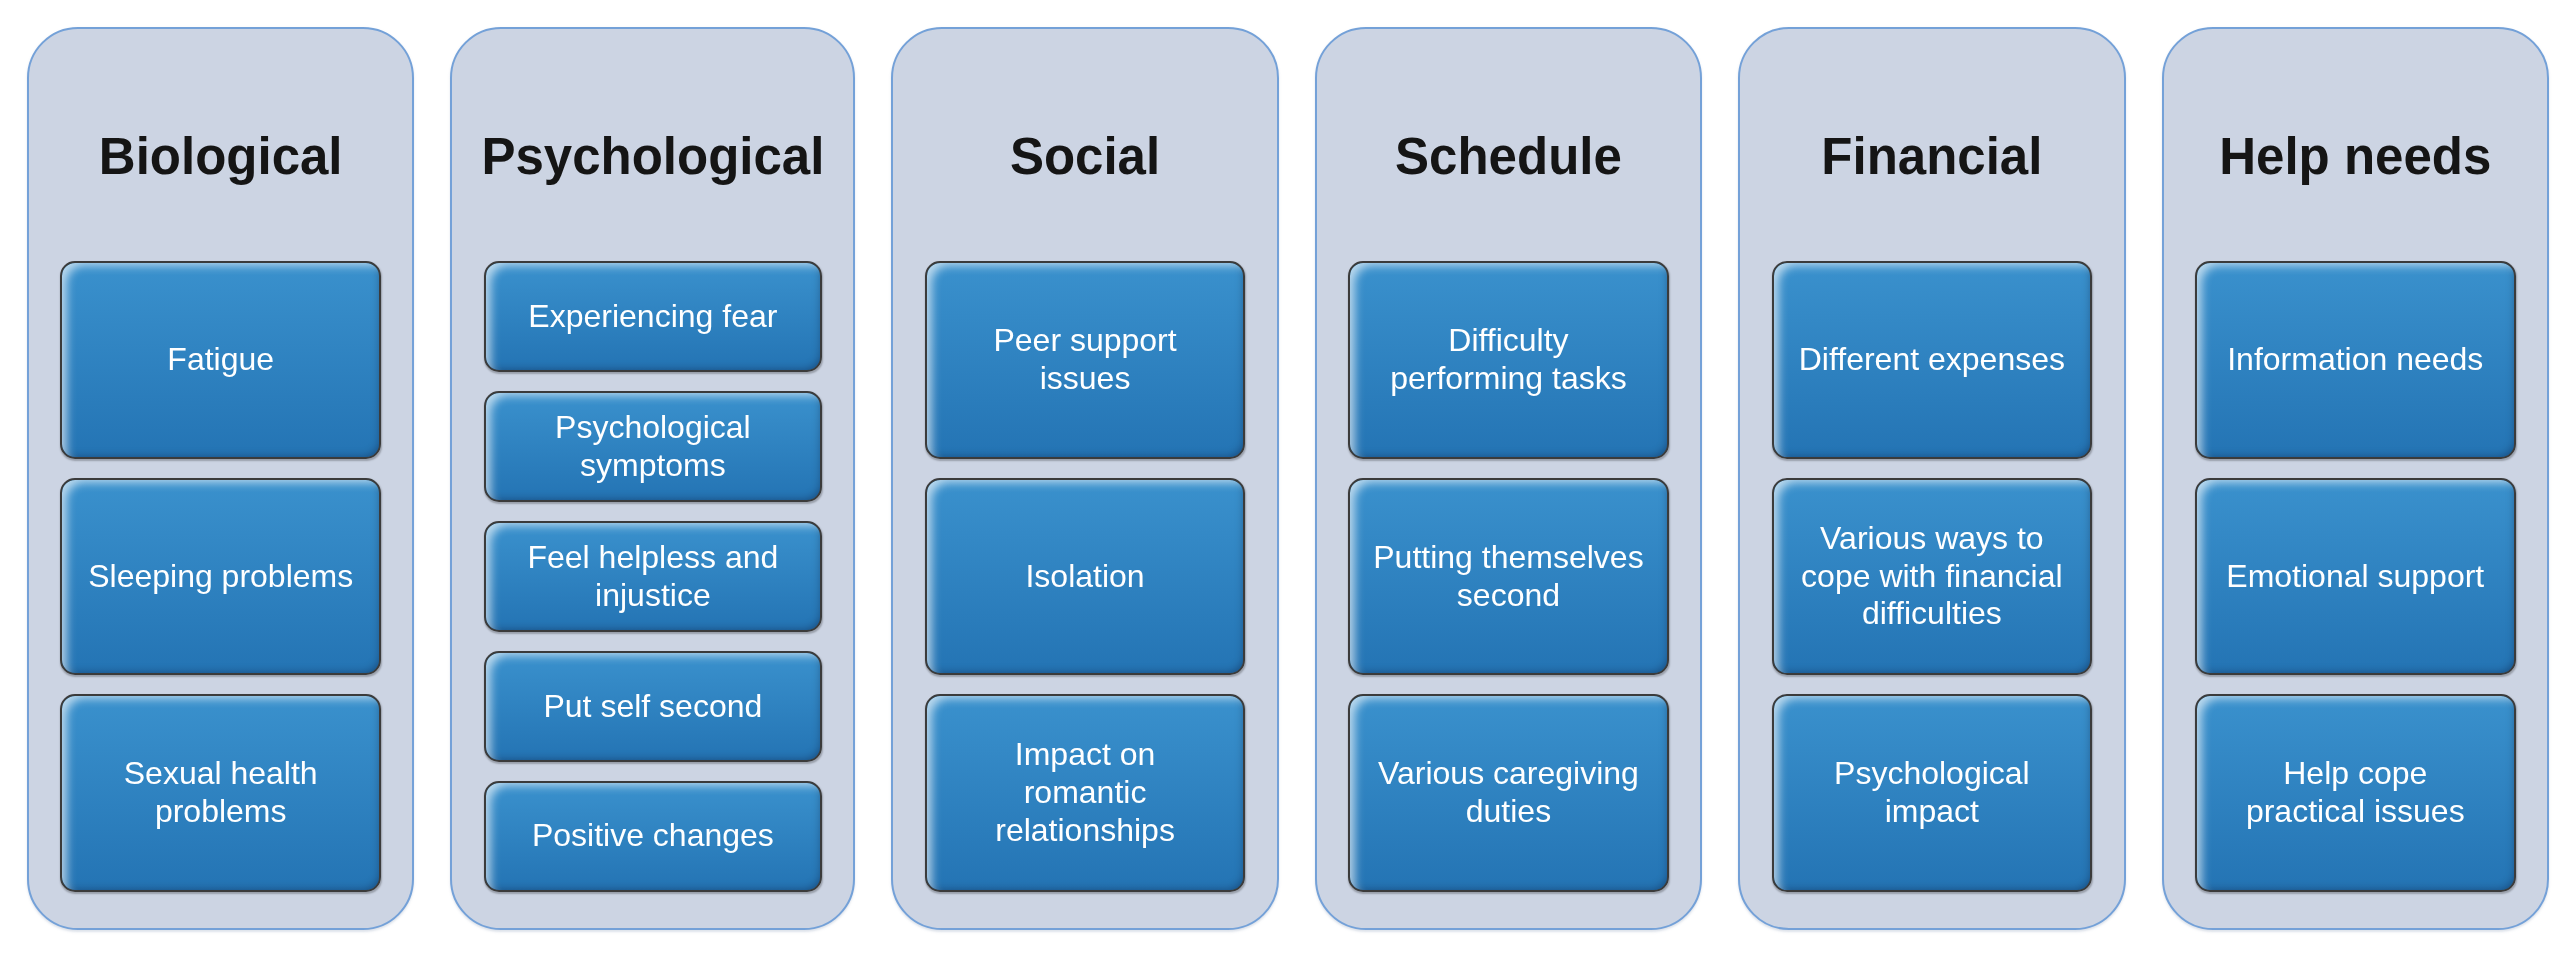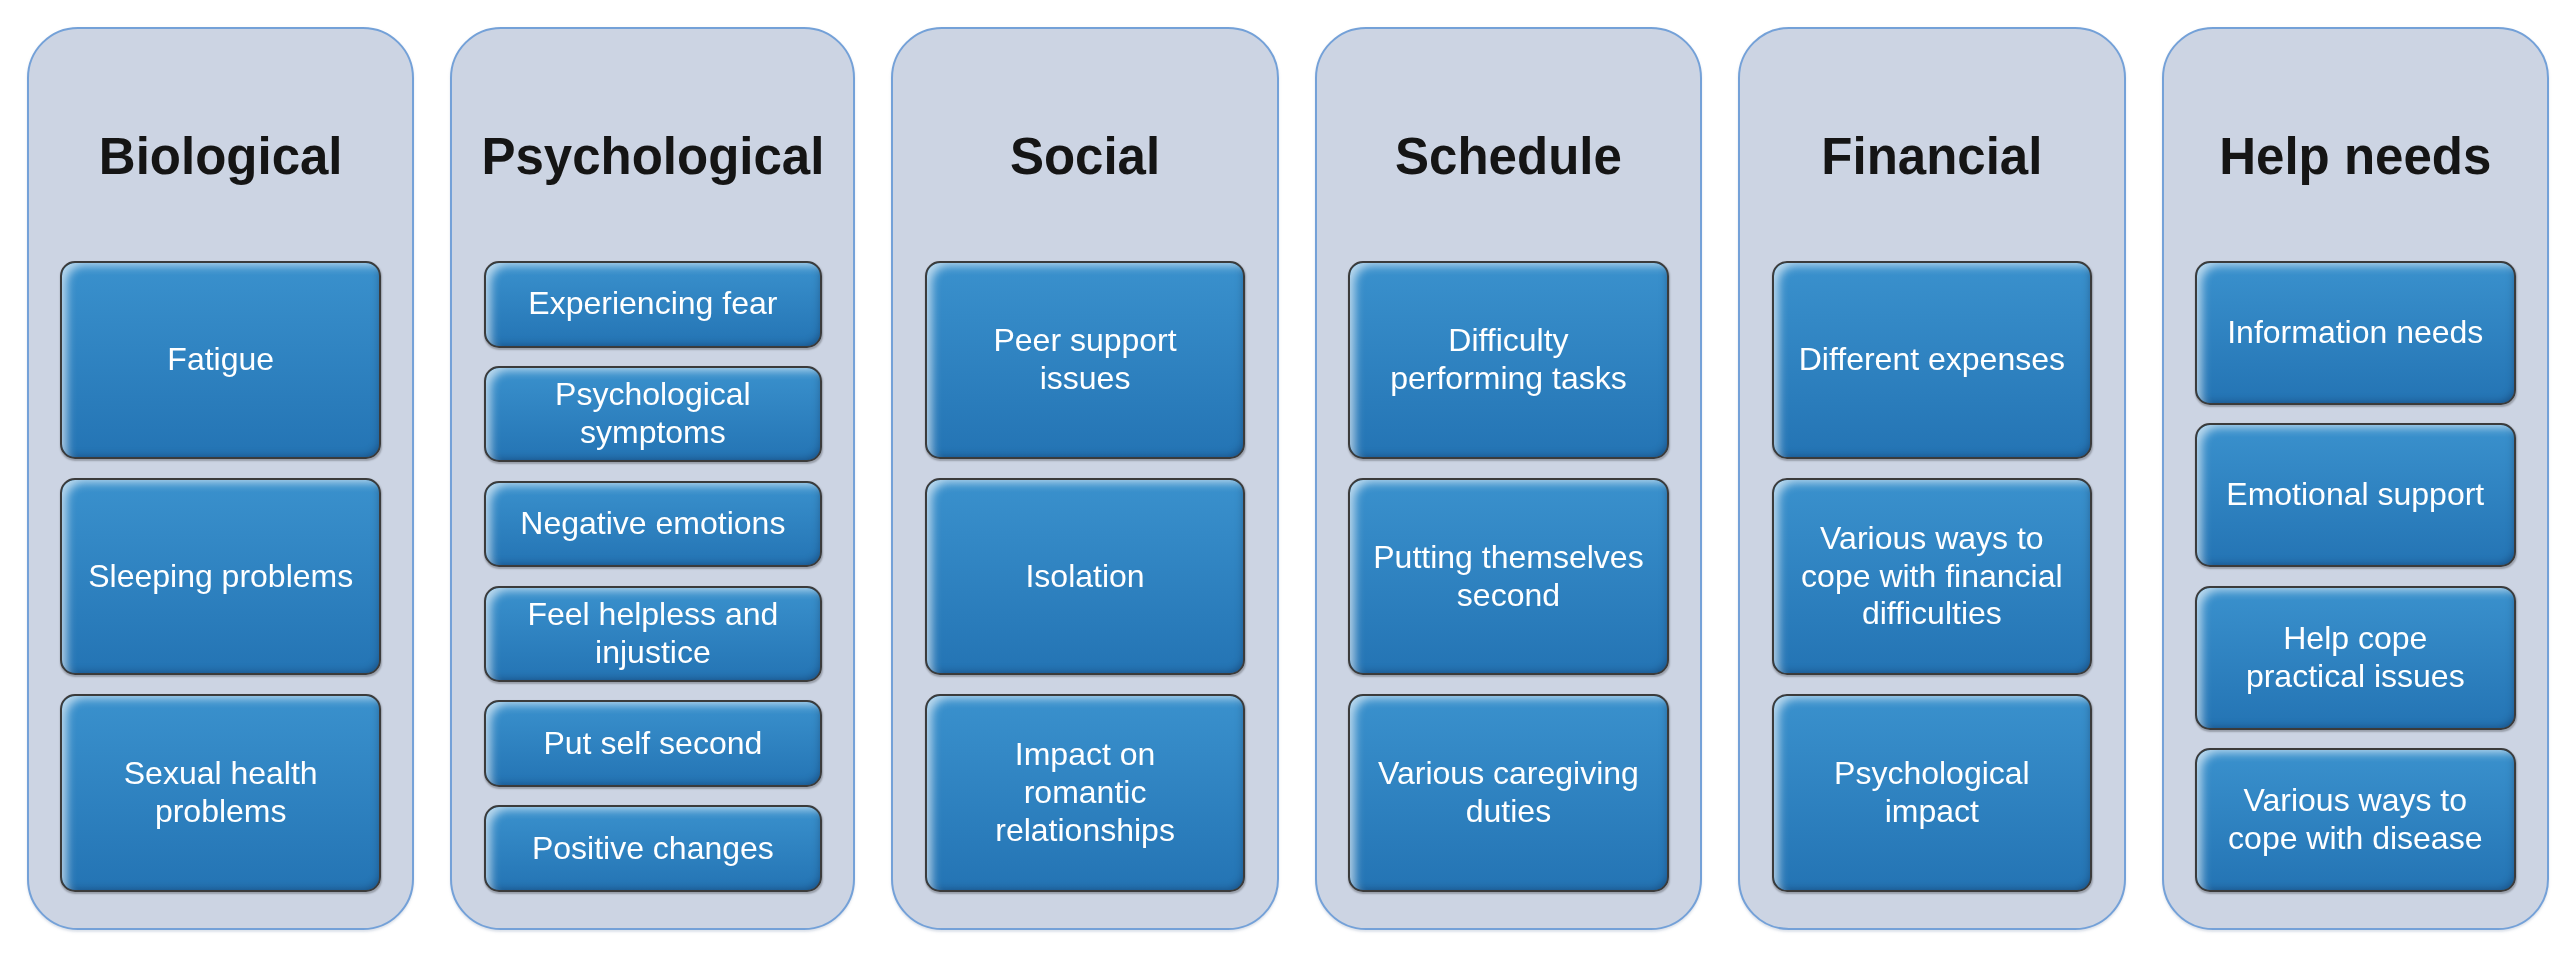--- a/index.html
+++ b/index.html
@@ -103,23 +103,20 @@
   <div class="column">
     <div class="column-title">Psychological</div>
     <div class="item-stack">
           <div class="item-box">
             <span class="item-label">Experiencing fear</span>
           </div>
           <div class="item-box">
             <span class="item-label">Psychological symptoms</span>
           </div>
           <div class="item-box">
-            <span class="item-label">Negative emotions</span>
-          </div>
-          <div class="item-box">
             <span class="item-label">Feel helpless and injustice</span>
           </div>
           <div class="item-box">
             <span class="item-label">Put self second</span>
           </div>
           <div class="item-box">
             <span class="item-label">Positive changes</span>
           </div>
         </div>
   </div>
@@ -174,20 +171,17 @@
     <div class="item-stack">
           <div class="item-box">
             <span class="item-label">Information needs</span>
           </div>
           <div class="item-box">
             <span class="item-label">Emotional support</span>
           </div>
           <div class="item-box">
             <span class="item-label">Help cope practical issues</span>
           </div>
-          <div class="item-box">
-            <span class="item-label">Various ways to cope with disease</span>
-          </div>
         </div>
   </div>
 </div>
 </div>
 
 
 </body></html>

